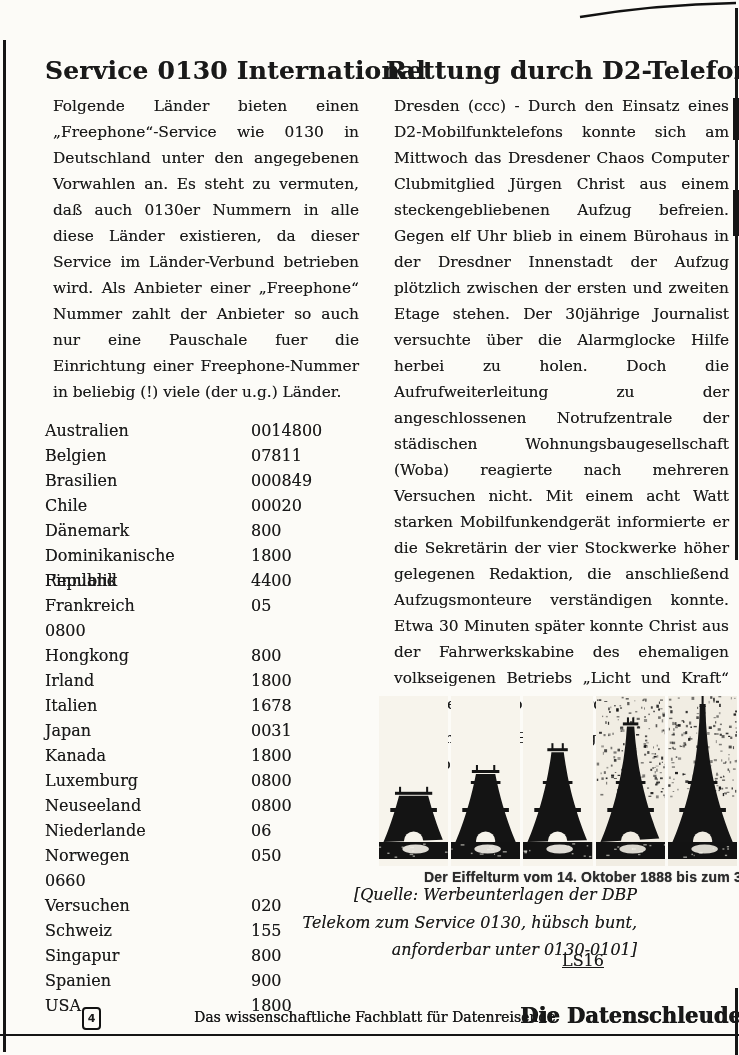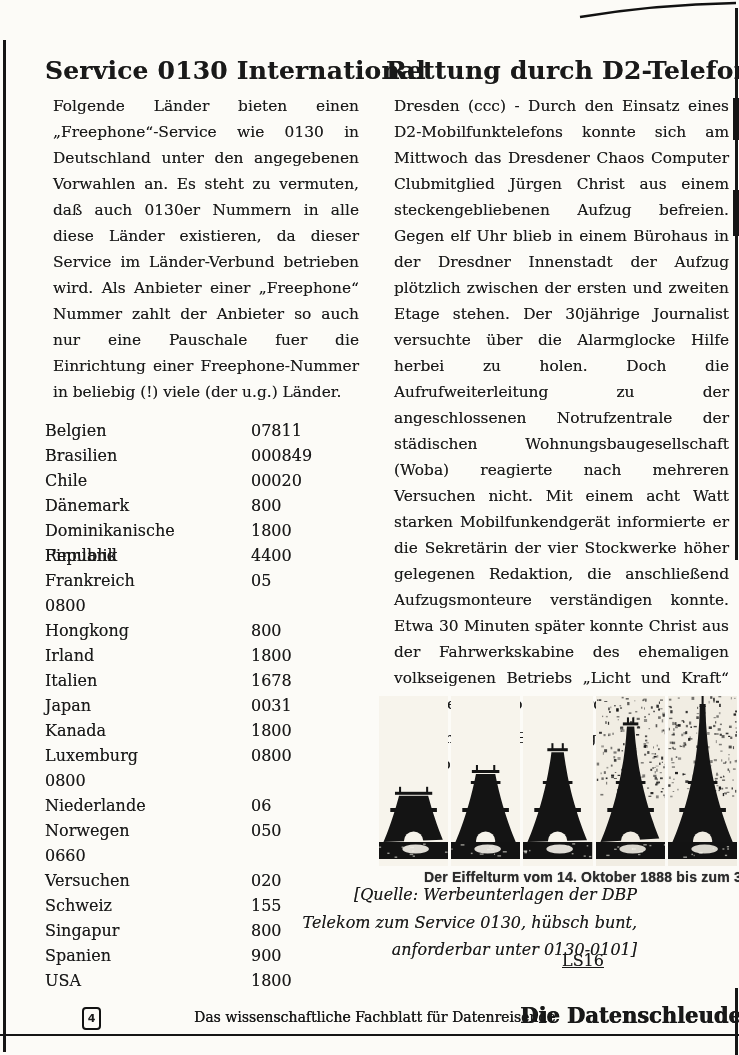--- a/index.html
+++ b/index.html
@@ -79,20 +79,24 @@
 <div class="artifact" id="rule-bottom"></div>
 <svg id="curve-top" viewBox="0 0 161 24">
   <path d="M2,17 C50,9 105,4 158,3" stroke="#111" stroke-width="2.6" fill="none"></path>
 </svg>
 
 <div class="col ink" id="left-col">
   <h1 class="headline">Service 0130 International</h1>
   <p class="body-text">Folgende Länder bieten einen „Freephone“-Service wie 0130 in Deutschland unter den angegebenen Vorwahlen an. Es steht zu vermuten, daß auch 0130er Nummern in alle diese Länder existieren, da dieser Service im Länder-Verbund betrieben wird. Als Anbieter einer „Freephone“ Nummer zahlt der Anbieter so auch nur eine Pauschale fuer die Einrichtung einer Freephone-Nummer in beliebig (!) viele (der u.g.) Länder.</p>
   <div id="country-table">
       <div class="country-row">
+        <span class="country-name">Australien</span>
+        <span class="country-code">0014800</span>
+      </div>
+      <div class="country-row">
         <span class="country-name">Belgien</span>
         <span class="country-code">07811</span>
       </div>
       <div class="country-row">
         <span class="country-name">Brasilien</span>
         <span class="country-code">000849</span>
       </div>
       <div class="country-row">
         <span class="country-name">Chile</span>
         <span class="country-code">00020</span>
@@ -134,20 +138,21 @@
       </div>
       <div class="country-row">
         <span class="country-name">Kanada</span>
         <span class="country-code">1800</span>
       </div>
       <div class="country-row">
         <span class="country-name">Luxemburg</span>
         <span class="country-code">0800</span>
       </div>
       <div class="country-row">
+        <span class="country-name">Neuseeland</span>
         <span class="country-code">0800</span>
       </div>
       <div class="country-row">
         <span class="country-name">Niederlande</span>
         <span class="country-code">06</span>
       </div>
       <div class="country-row">
         <span class="country-name">Norwegen</span>
         <span class="country-code">050</span>
       </div>

